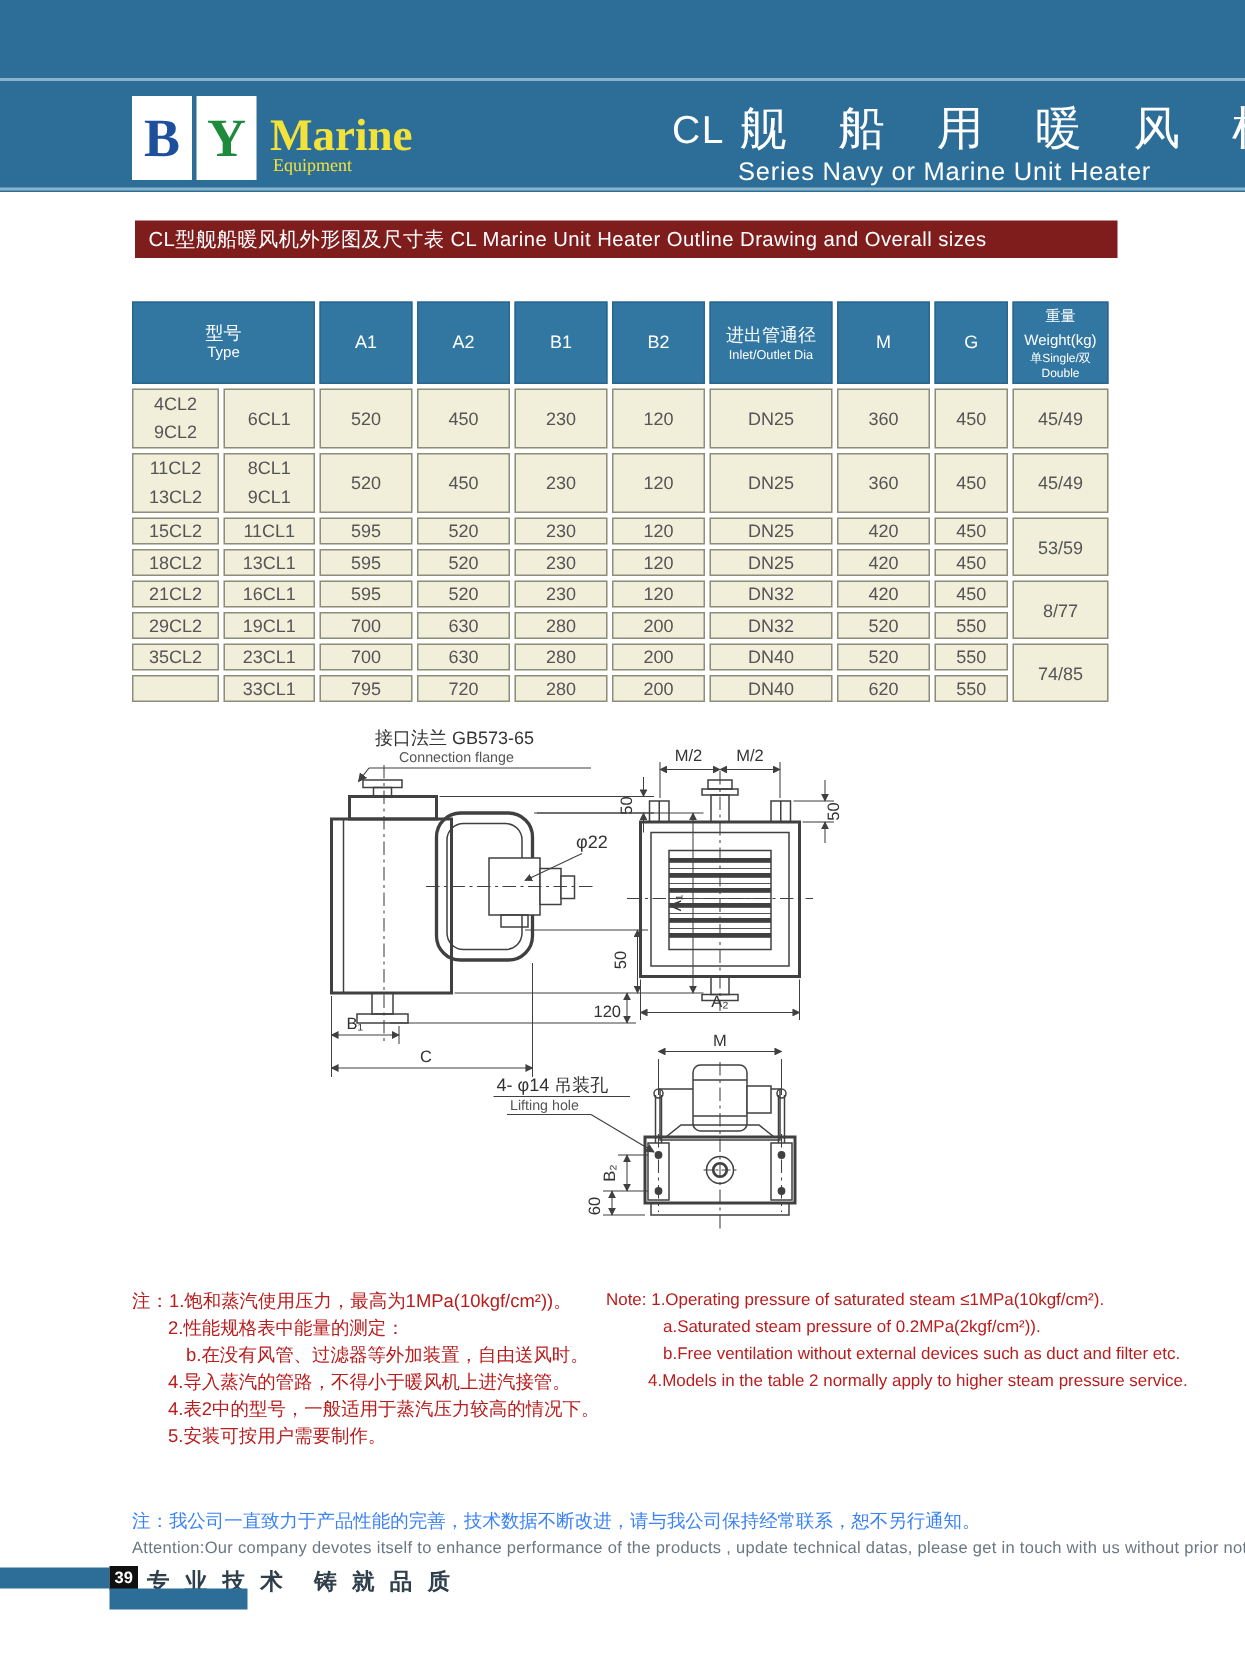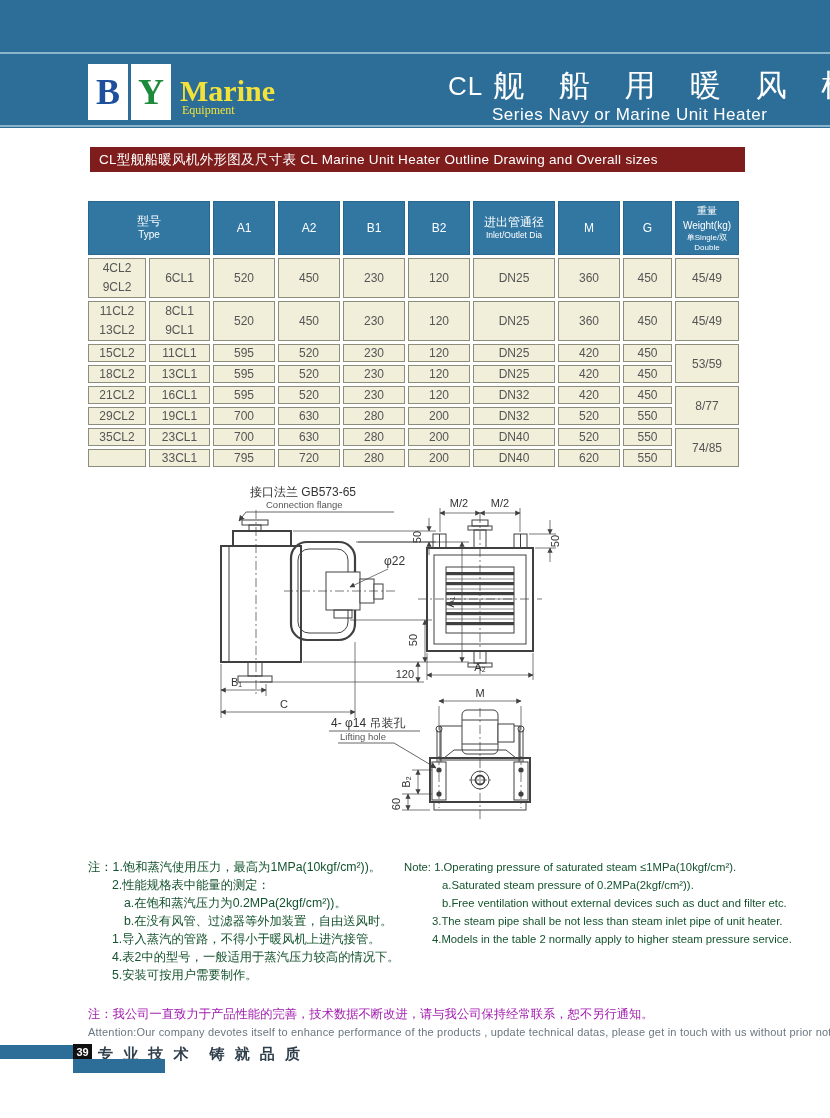--- a/index.html
+++ b/index.html
@@ -40,30 +40,30 @@
   tr.tall td{height:38px;}
   tr.short td{height:16px;}
   td .stack{line-height:19px;}
   
   .draw{position:absolute;left:88px;top:468px;}
   svg text{font-family:"Liberation Sans",sans-serif;fill:#333;}
   .t12{font-size:12px;}
   .t11{font-size:11px;}
   .t10{font-size:9.5px;fill:#555;}
   
-  .notes{position:absolute;left:88px;top:858px;width:668px;display:flex;color:#14532d;}
+  .notes{position:absolute;left:88px;top:858px;width:668px;display:flex;color:#b91c1c;}
   .notes-cn{width:316px;font-size:12.3px;line-height:18px;white-space:nowrap;}
   .notes-en{width:352px;font-size:11.3px;line-height:18px;white-space:nowrap;}
   .nl1{padding-left:24px;}
   .nl2{padding-left:36px;}
   .el1{padding-left:28px;}
   .el2{padding-left:38px;}
   
   .attention{position:absolute;left:88px;top:1006px;width:700px;}
-  .att-cn{font-size:12.3px;color:#a21caf;white-space:nowrap;}
+  .att-cn{font-size:12.3px;color:#3b82f6;white-space:nowrap;}
   .att-en{font-size:11px;color:#6a7680;margin-top:3px;white-space:nowrap;letter-spacing:.2px;}
   
   .foot-bar1{position:absolute;left:0;top:1045px;width:73px;height:14px;background:#2d6e98;}
   .foot-bar2{position:absolute;left:73px;top:1059px;width:92px;height:14px;background:#2d6e98;}
   .foot-page{position:absolute;left:73px;top:1044px;width:19px;height:16px;background:#101010;
              color:#ffffff;font-size:11px;font-weight:bold;display:flex;align-items:center;
              justify-content:center;}
   .foot-slogan{position:absolute;left:98px;top:1045px;font-size:15px;font-weight:bold;
                color:#2f3f4c;letter-spacing:3px;white-space:nowrap;}
 </style>
@@ -377,31 +377,29 @@
         <line x1="306" y1="275" x2="348" y2="300" stroke-width="0.8" marker-end="url(#ar)"></line>
       </g>
     </g>
   </svg>
   </div>
 
   <div class="notes">
     <div class="notes-cn">
       <div>注：1.饱和蒸汽使用压力，最高为1MPa(10kgf/cm²))。</div>
       <div class="nl1">2.性能规格表中能量的测定：</div>
-      <div class="nl2">a.在饱和蒸汽压力为0.2MPa(2kgf/cm²))。</div>
       <div class="nl2">b.在没有风管、过滤器等外加装置，自由送风时。</div>
-      <div class="nl1">1.导入蒸汽的管路，不得小于暖风机上进汽接管。</div>
+      <div class="nl1">4.导入蒸汽的管路，不得小于暖风机上进汽接管。</div>
       <div class="nl1">4.表2中的型号，一般适用于蒸汽压力较高的情况下。</div>
       <div class="nl1">5.安装可按用户需要制作。</div>
     </div>
     <div class="notes-en">
       <div>Note: 1.Operating pressure of saturated steam ≤1MPa(10kgf/cm²).</div>
       <div class="el2">a.Saturated steam pressure of 0.2MPa(2kgf/cm²)).</div>
       <div class="el2">b.Free ventilation without external devices such as duct and filter etc.</div>
-      <div class="el1">3.The steam pipe shall be not less than steam inlet pipe of unit heater.</div>
       <div class="el1">4.Models in the table 2 normally apply to higher steam pressure service.</div>
     </div>
   </div>
 
   <div class="attention">
     <div class="att-cn">注：我公司一直致力于产品性能的完善，技术数据不断改进，请与我公司保持经常联系，恕不另行通知。</div>
     <div class="att-en">Attention:Our company devotes itself to enhance performance of the products , update technical datas, please get in touch with us without prior notice</div>
   </div>
 
   <div class="foot-bar1"></div>

